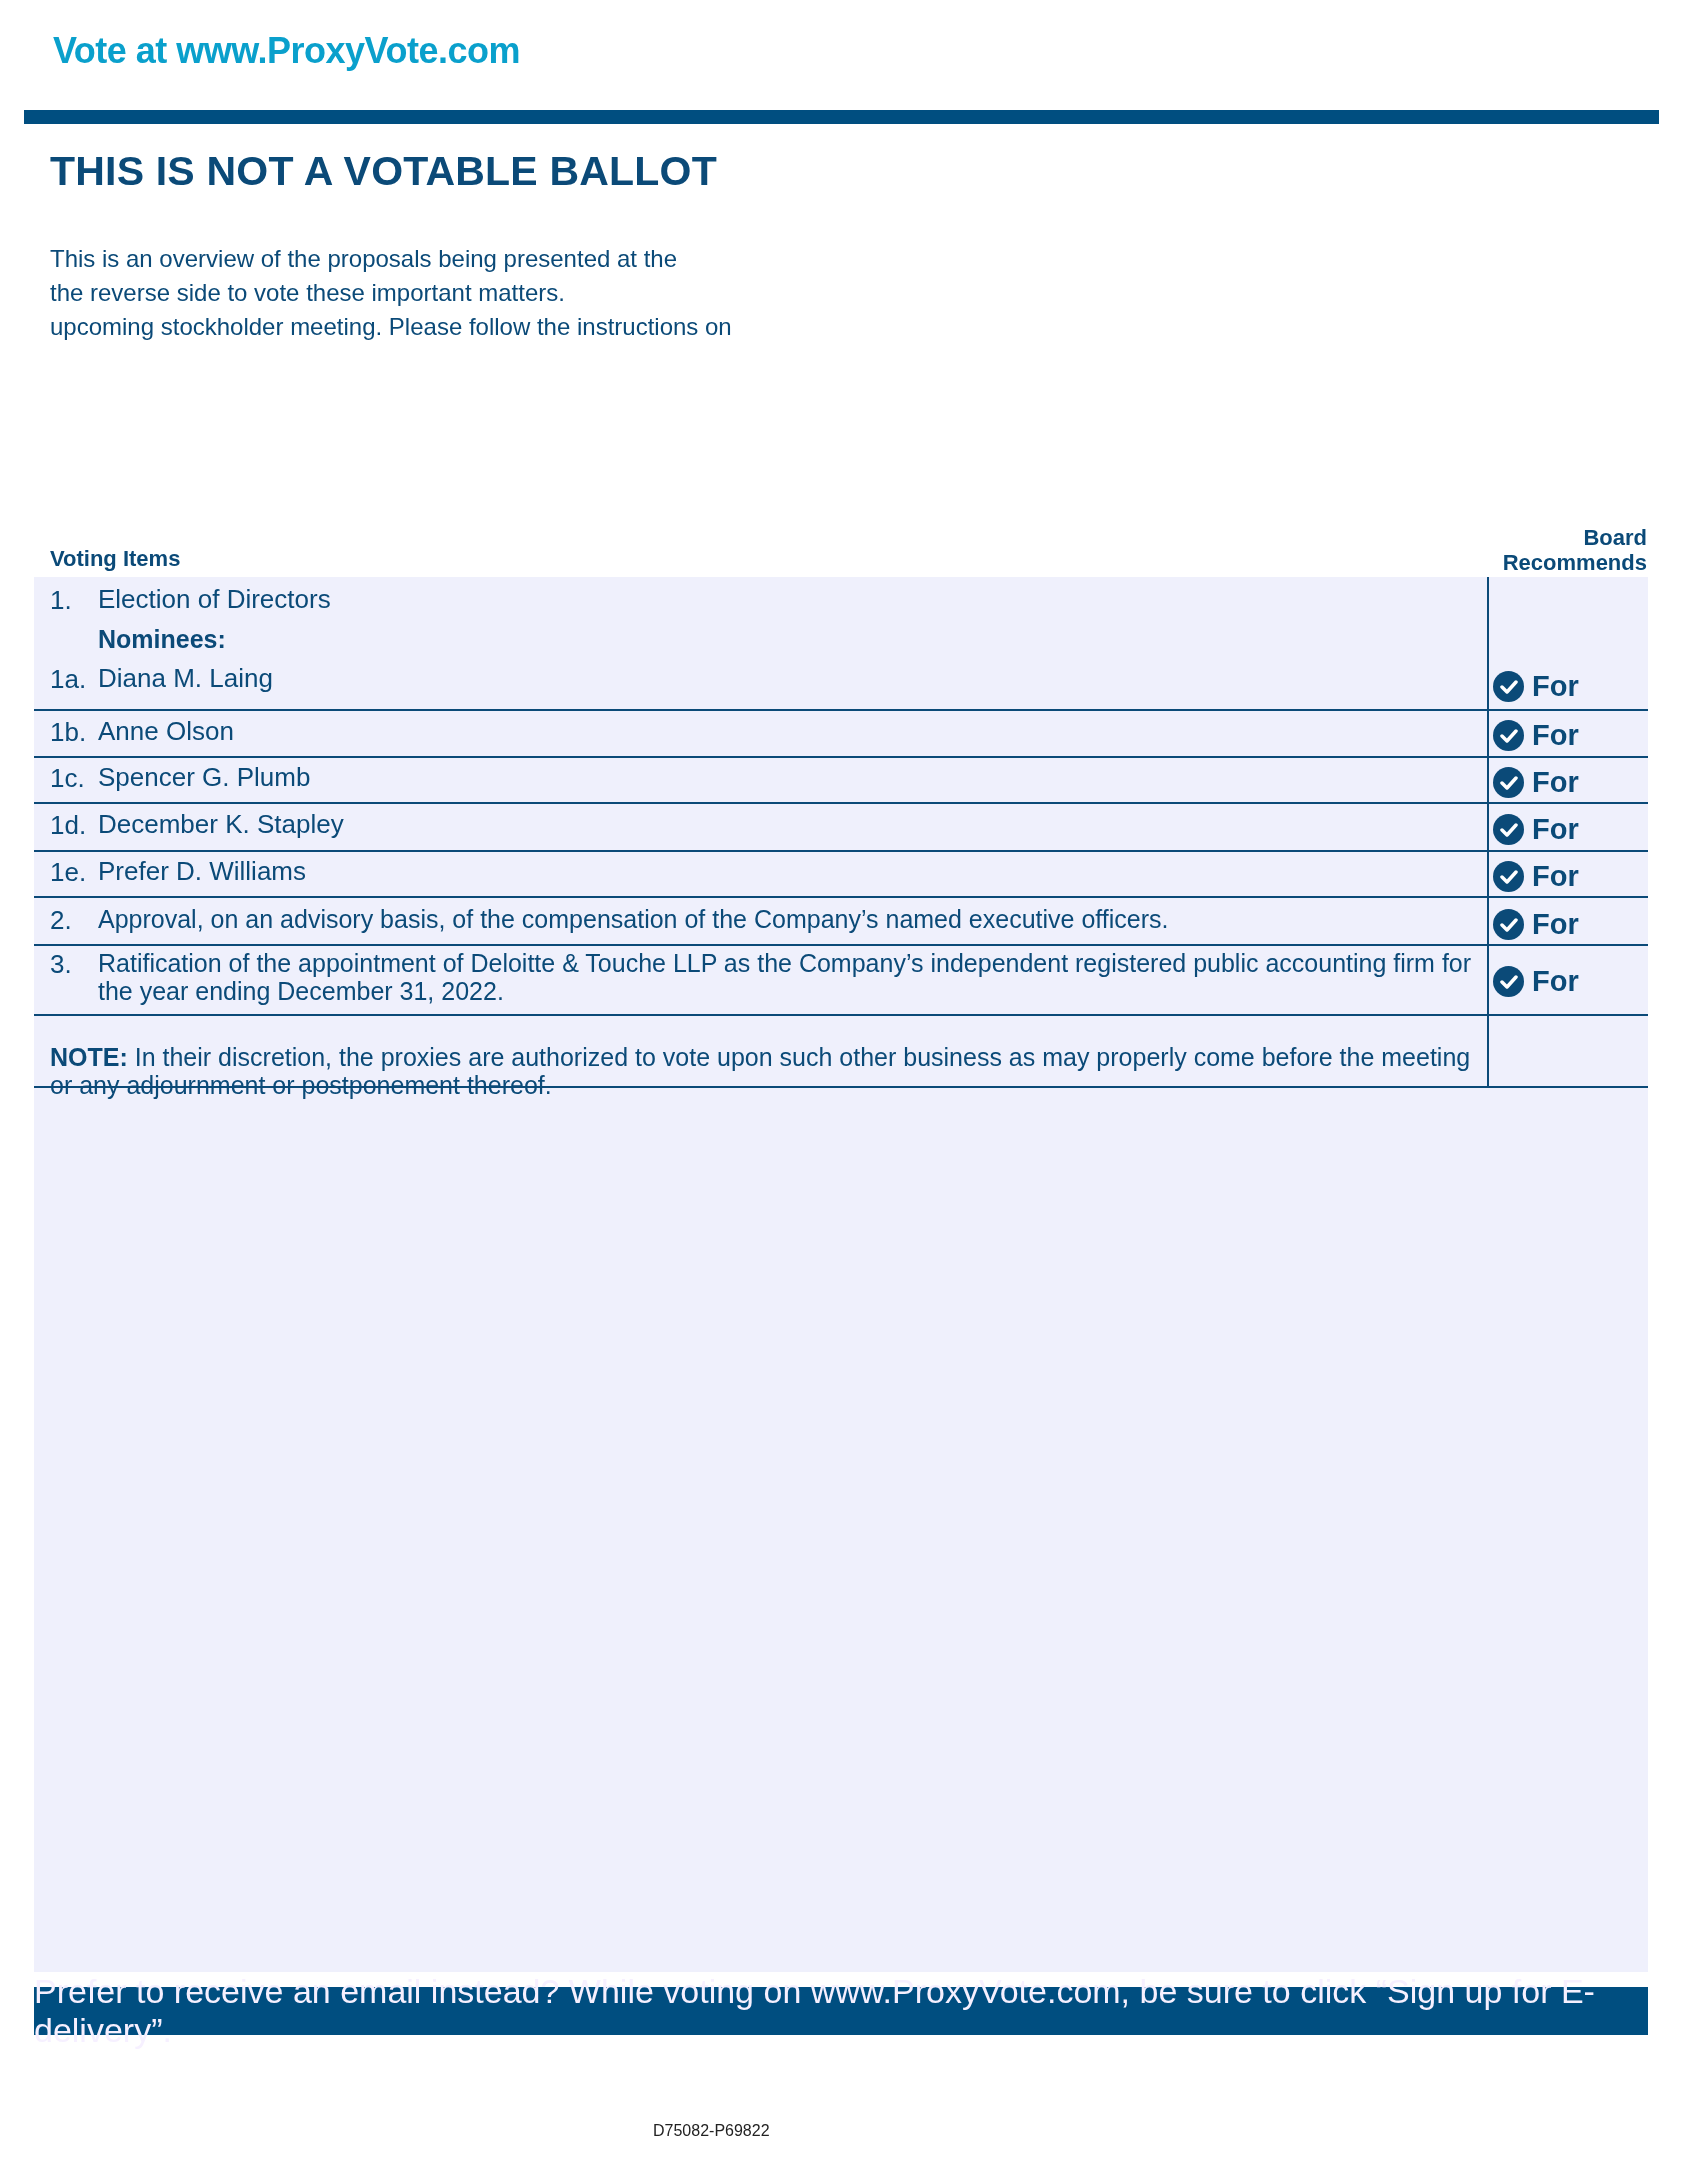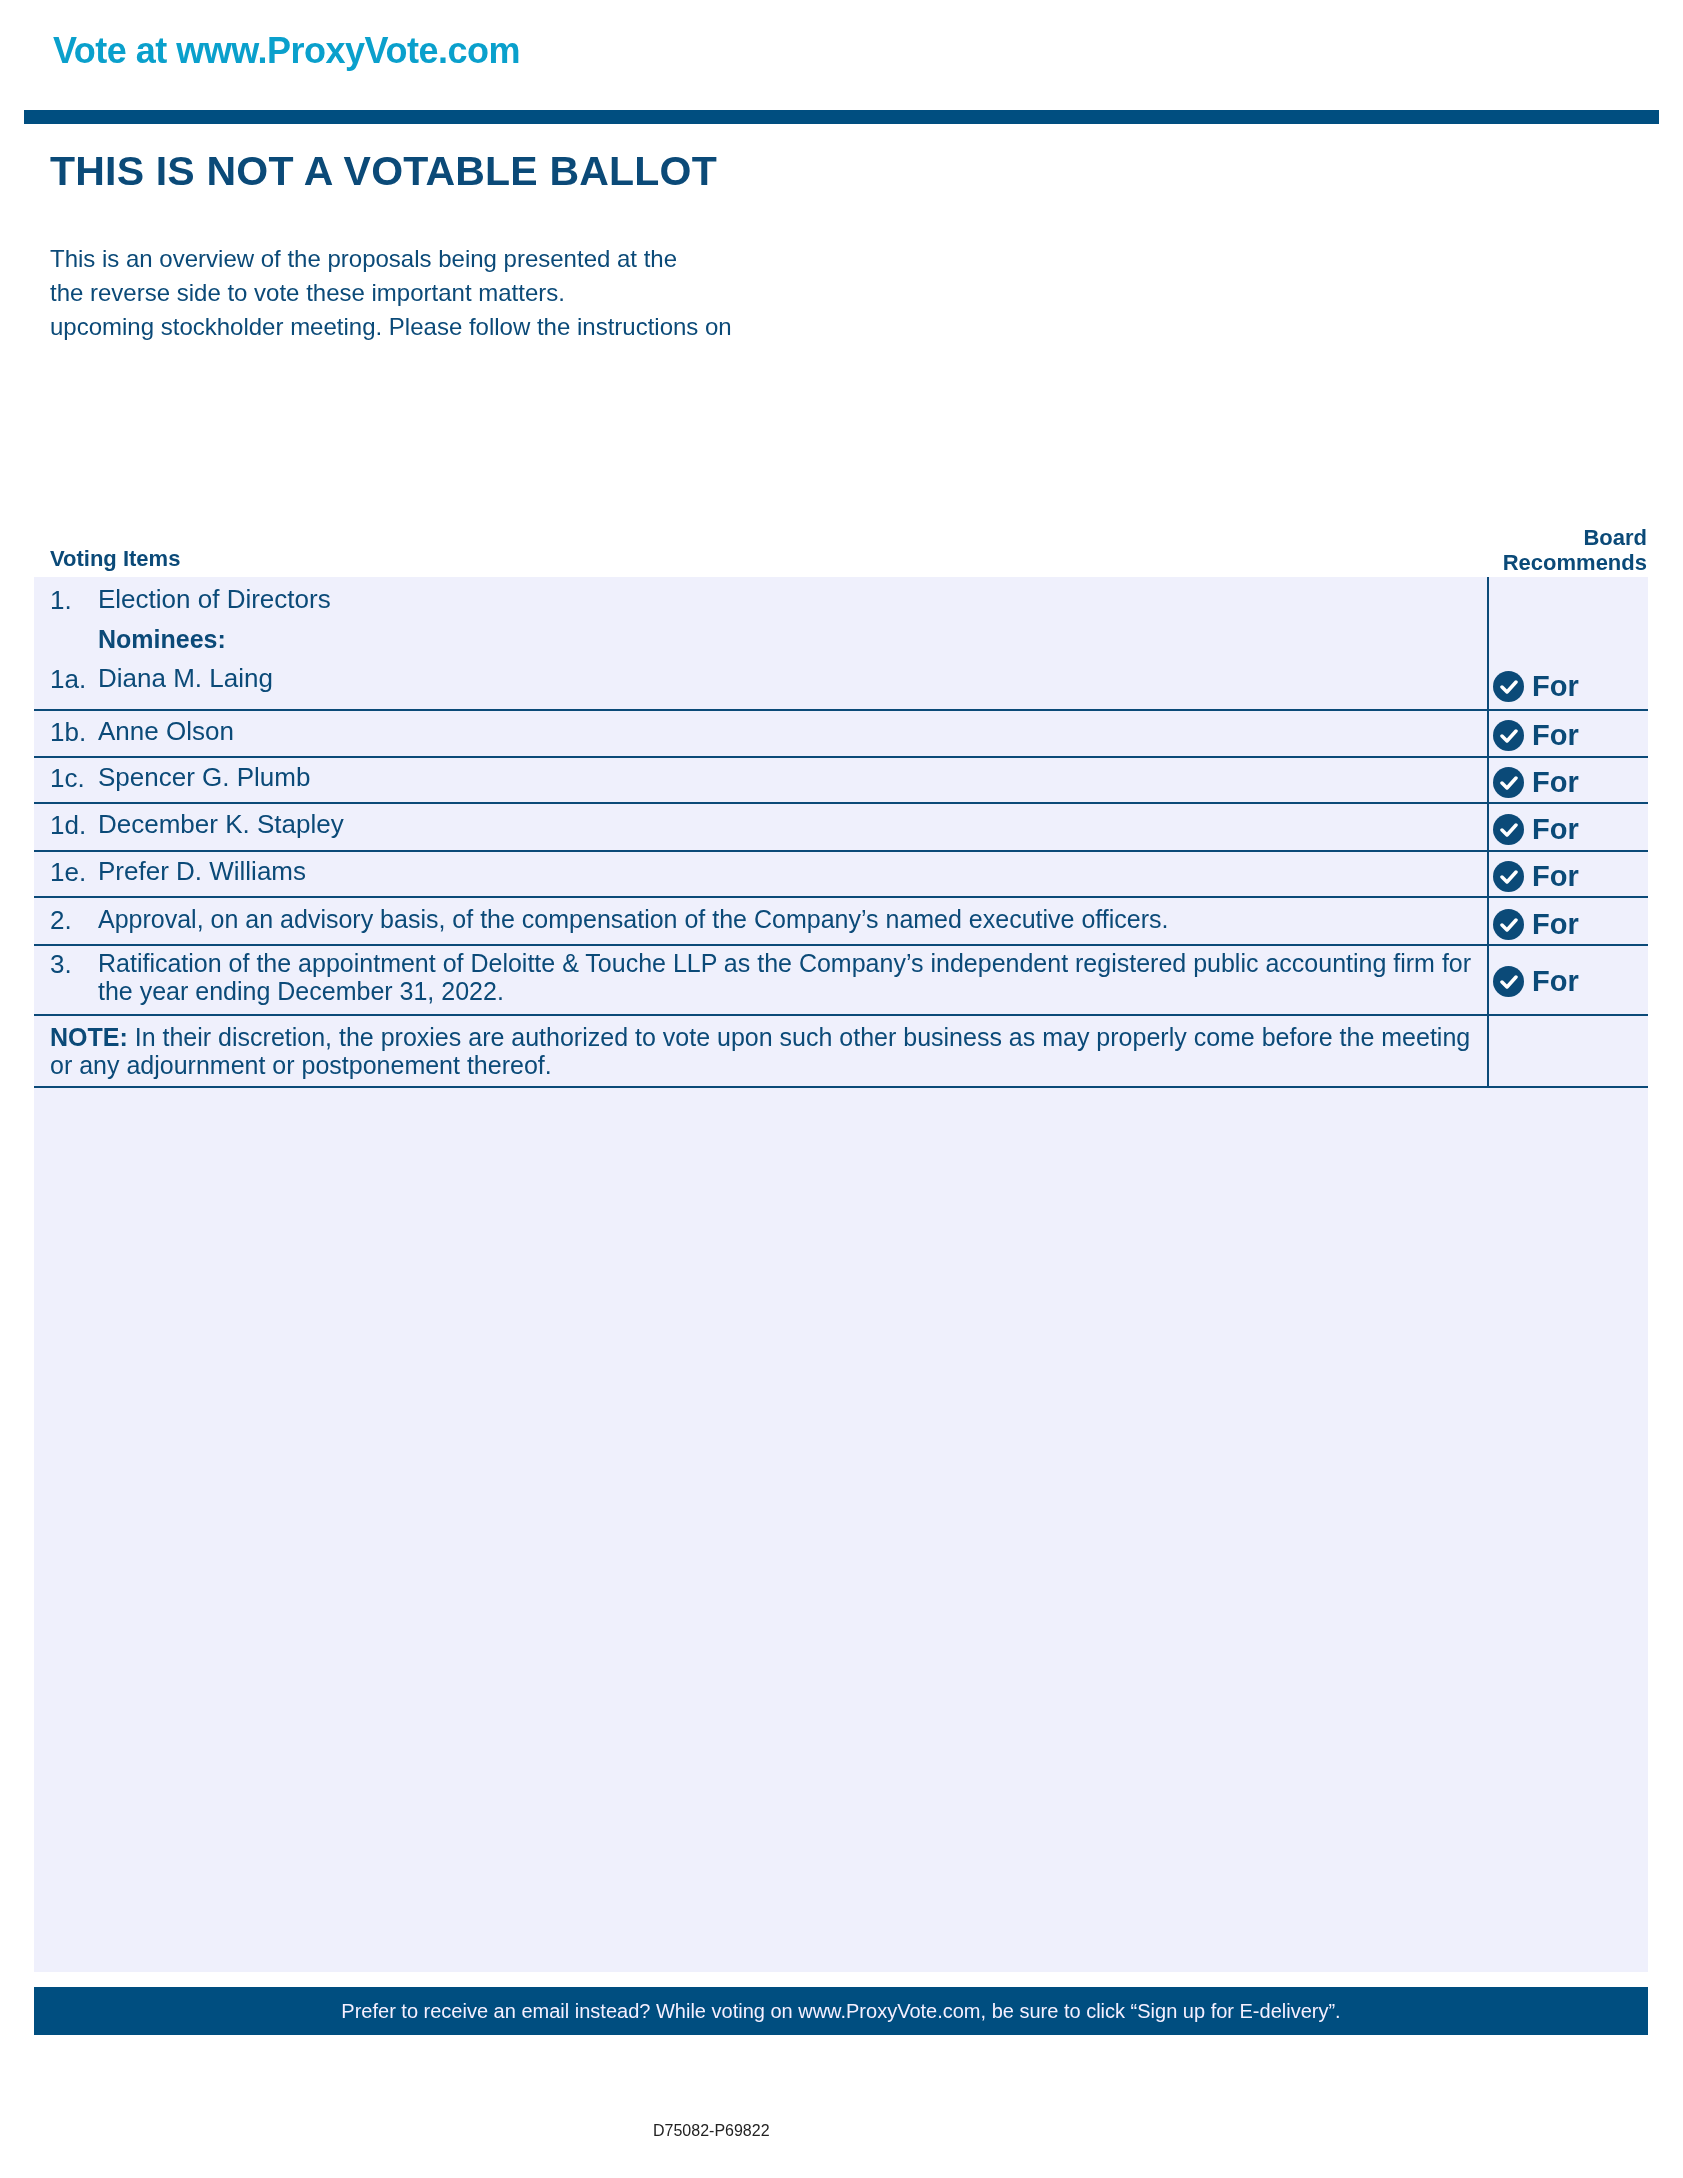--- a/index.html
+++ b/index.html
@@ -17,23 +17,23 @@
   .table { left: 34px; top: 577px; width: 1614px; }
   .vdiv { position: absolute; left: 1453px; top: 0; width: 2px; background: #0b4a78; }
   .row { position: absolute; left: 0; width: 1614px; }
   .row.border { border-bottom: 2px solid #0b4a78; }
   .num { position: absolute; left: 16px; font-size: 26px; color: #0b4a78; }
   .txt { position: absolute; left: 64px; font-size: 26px; color: #0b4a78; line-height: 28px; width: 1381px; }
   .bold { font-weight: bold; }
   .rec { position: absolute; left: 1459px; display: flex; align-items: center; }
   .chk { width: 31px; height: 31px; border-radius: 50%; background: #0b4a78; display: flex; align-items: center; justify-content: center; }
   .rec-label { margin-left: 8px; font-size: 29px; font-weight: bold; color: #0b4a78; }
-  .note { position: absolute; left: 16px; font-size: 25px; line-height: 28px; color: #0b4a78; width: 1436px; }
+  .note { position: absolute; left: 16px; font-size: 25px; line-height: 28px; color: #0b4a78; width: 1436px; margin-top: 20px; }
   .banner { left: 34px; top: 1987px; width: 1614px; height: 48px; background: #004e80; color: #f6f0ff;
-            font-size: 20px; display: flex; align-items: center; justify-content: center; }
+            font-size: 34px; display: flex; align-items: center; justify-content: center; }
   .doc-code { left: 653px; top: 2122px; font-size: 16px; color: #222; font-family: "Liberation Sans", sans-serif; }
 </style>
 </head>
 <body>
 
 <div class="abs vote-header">Vote at www.ProxyVote.com</div>
 <div class="abs top-bar"></div>
 
 <div class="abs title">THIS IS NOT A VOTABLE BALLOT</div>
 

